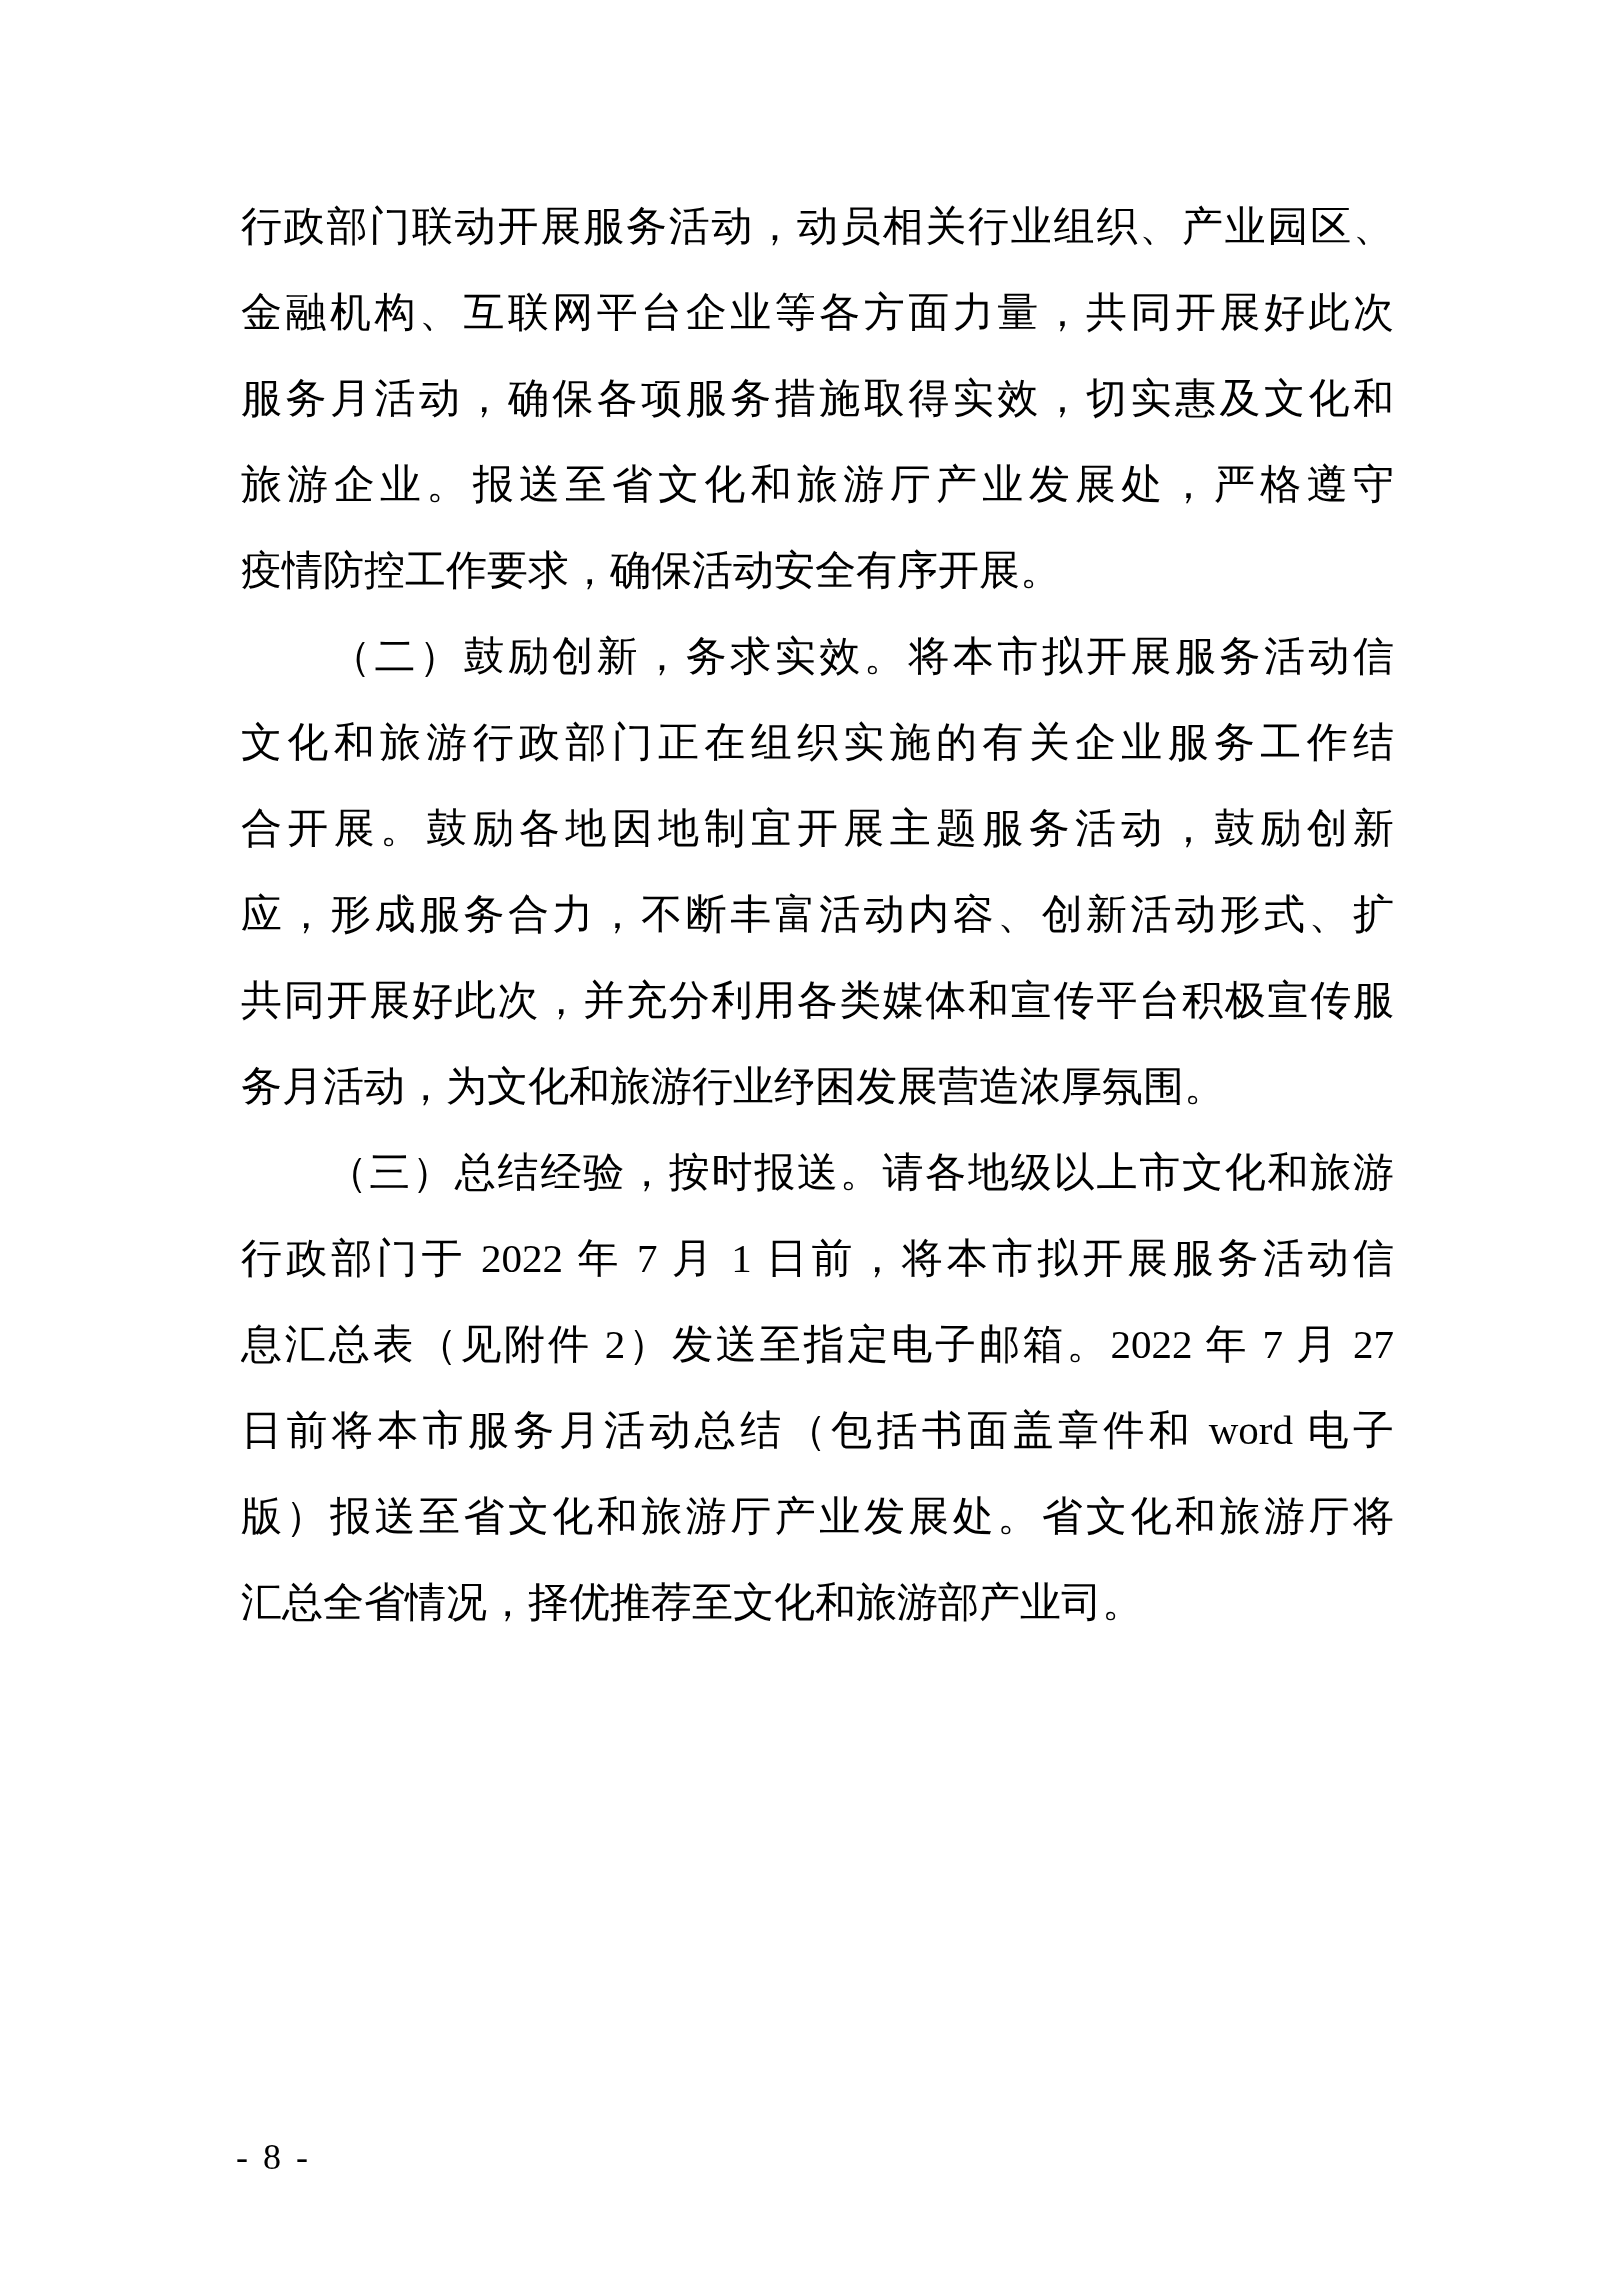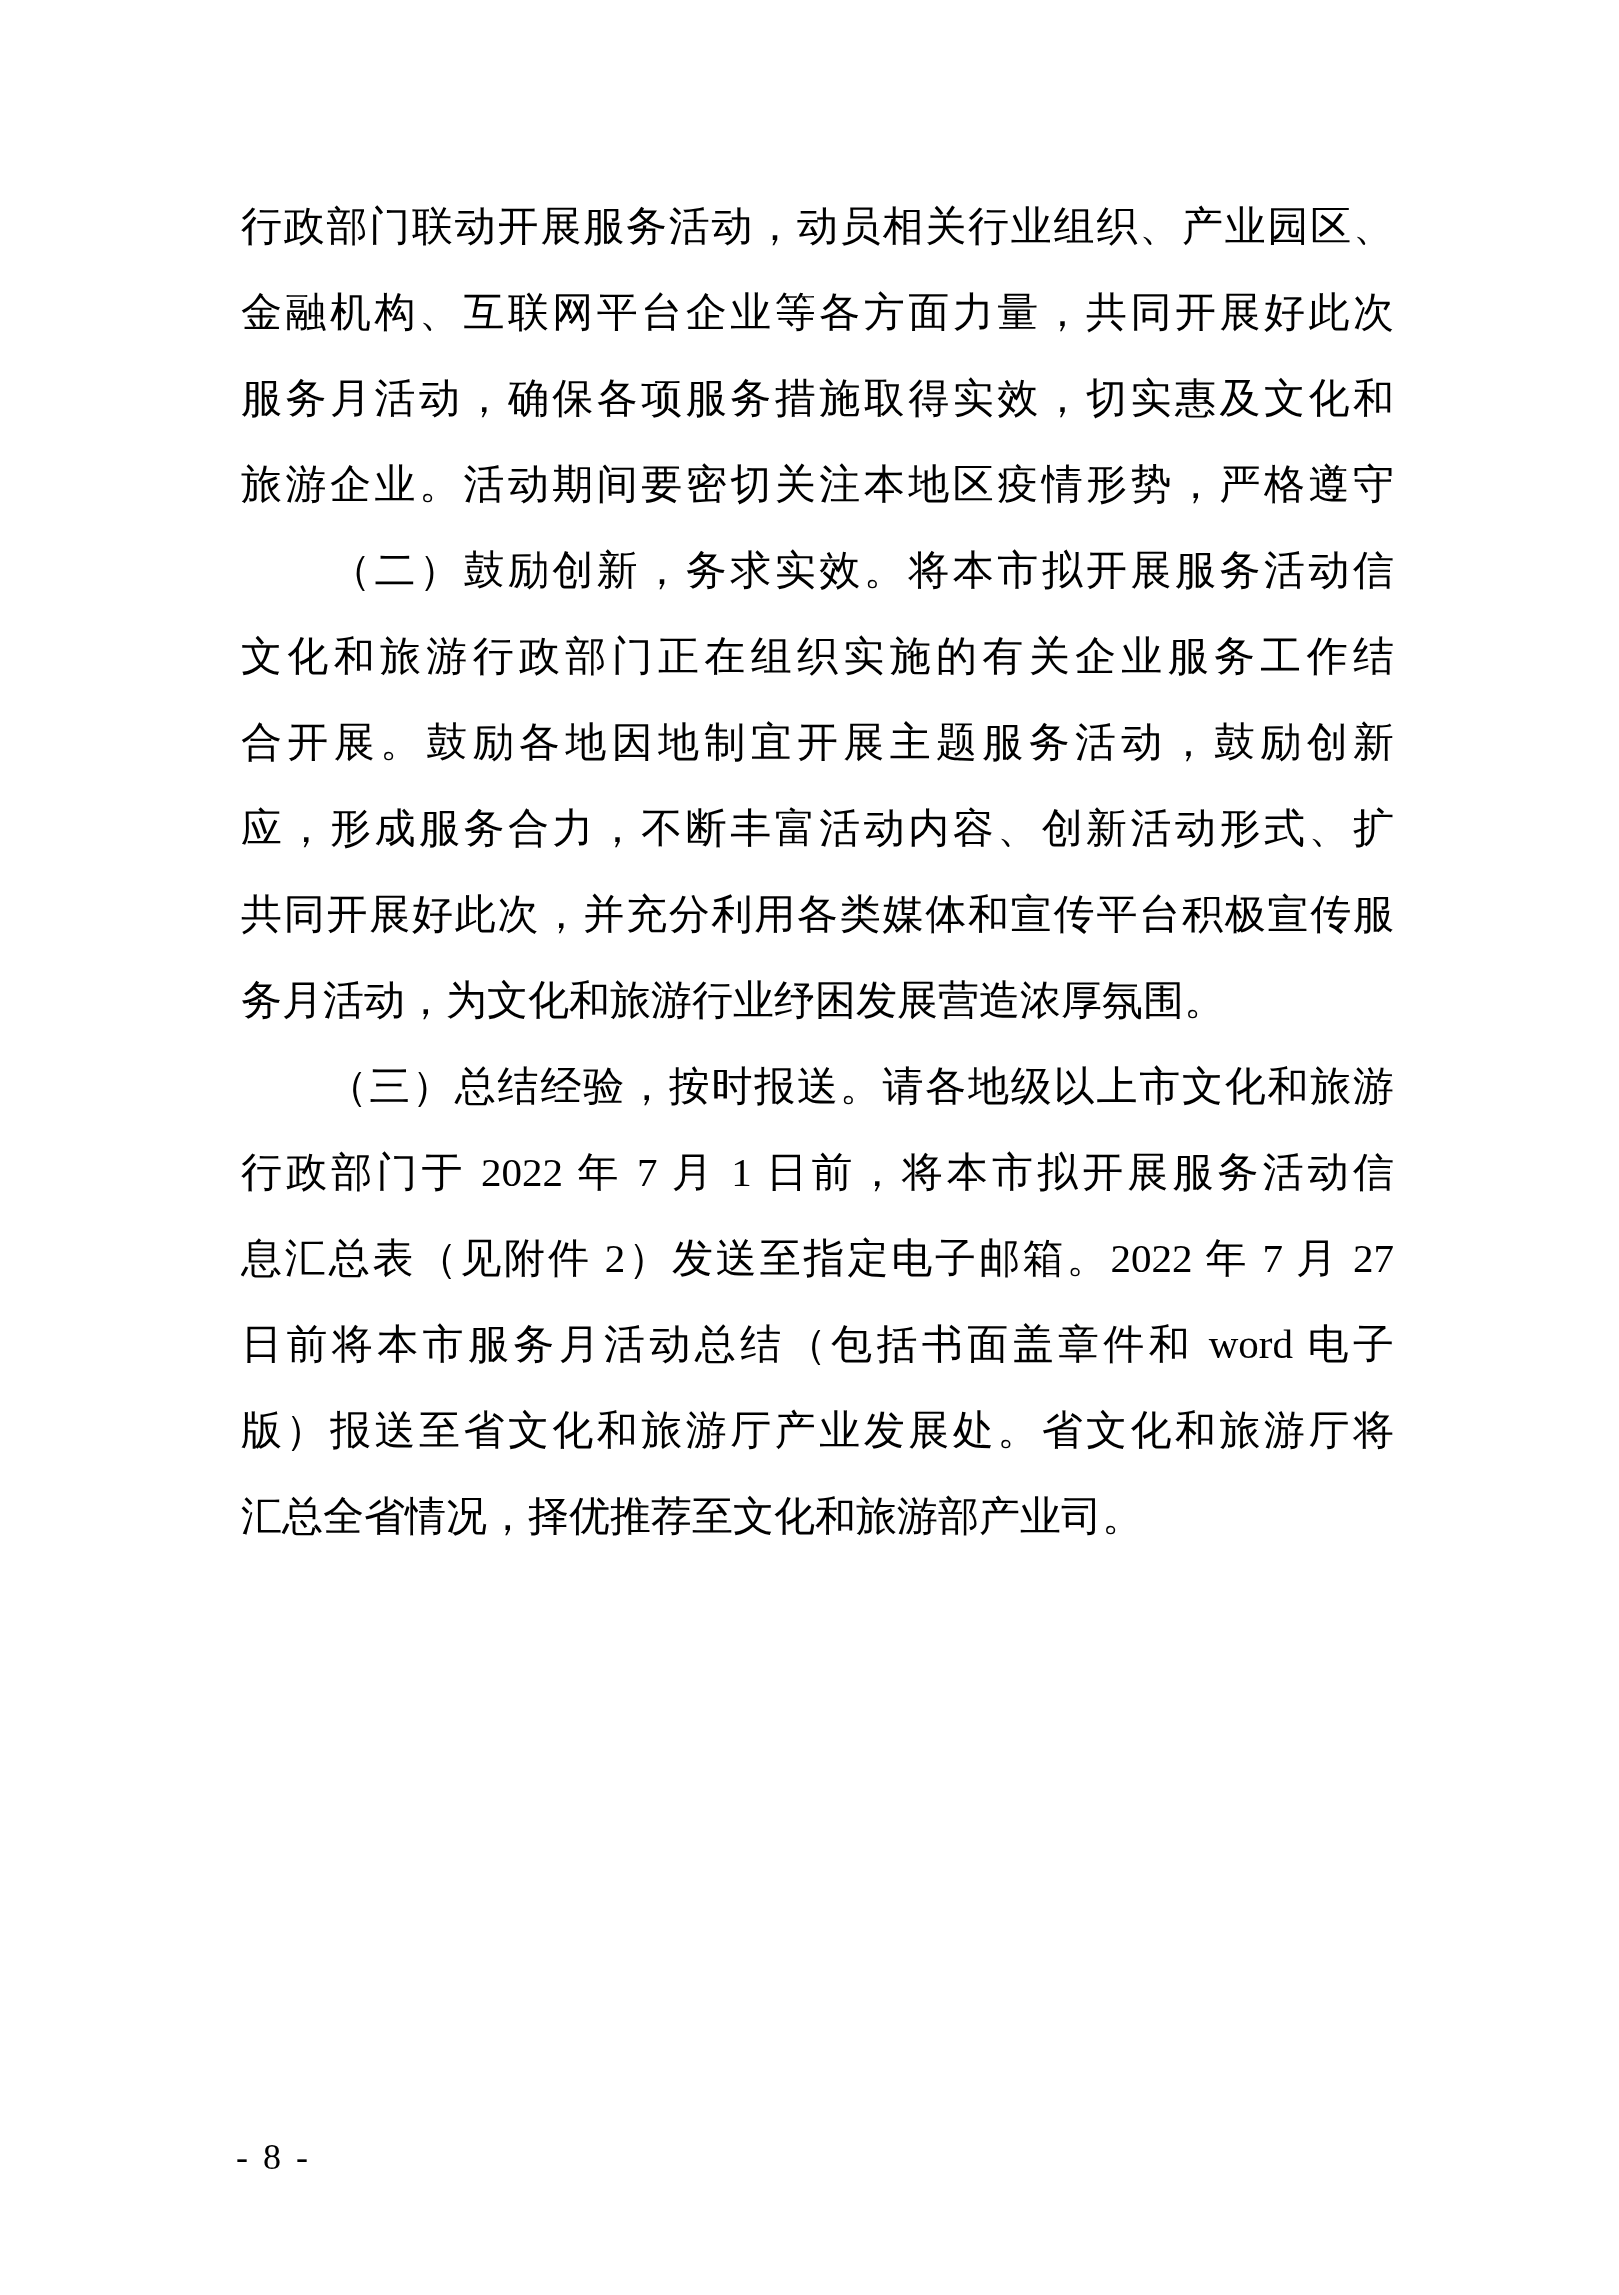--- a/index.html
+++ b/index.html
@@ -57,21 +57,22 @@
 </style>
 </head>
 <body>
 
 <div class="page">
   <div class="text-block">
       <div class="paragraph">
         <div class="line">行政部门联动开展服务活动，动员相关行业组织、产业园区、</div>
         <div class="line">金融机构、互联网平台企业等各方面力量，共同开展好此次</div>
         <div class="line">服务月活动，确保各项服务措施取得实效，切实惠及文化和</div>
-        <div class="line">旅游企业。活动期间要密切关注本地区疫情形势，严格遵守</div>
+        <div class="line">旅游企业。报送至省文化和旅游厅产业发展处，严格遵守</div>
+        <div class="line para-end">疫情防控工作要求，确保活动安全有序开展。</div>
       </div>
       <div class="paragraph">
         <div class="line">　　（二）鼓励创新，务求实效。将本市拟开展服务活动信</div>
         <div class="line">文化和旅游行政部门正在组织实施的有关企业服务工作结</div>
         <div class="line">合开展。鼓励各地因地制宜开展主题服务活动，鼓励创新</div>
         <div class="line">应，形成服务合力，不断丰富活动内容、创新活动形式、扩</div>
         <div class="line">共同开展好此次，并充分利用各类媒体和宣传平台积极宣传服</div>
         <div class="line para-end">务月活动，为文化和旅游行业纾困发展营造浓厚氛围。</div>
       </div>
       <div class="paragraph">

